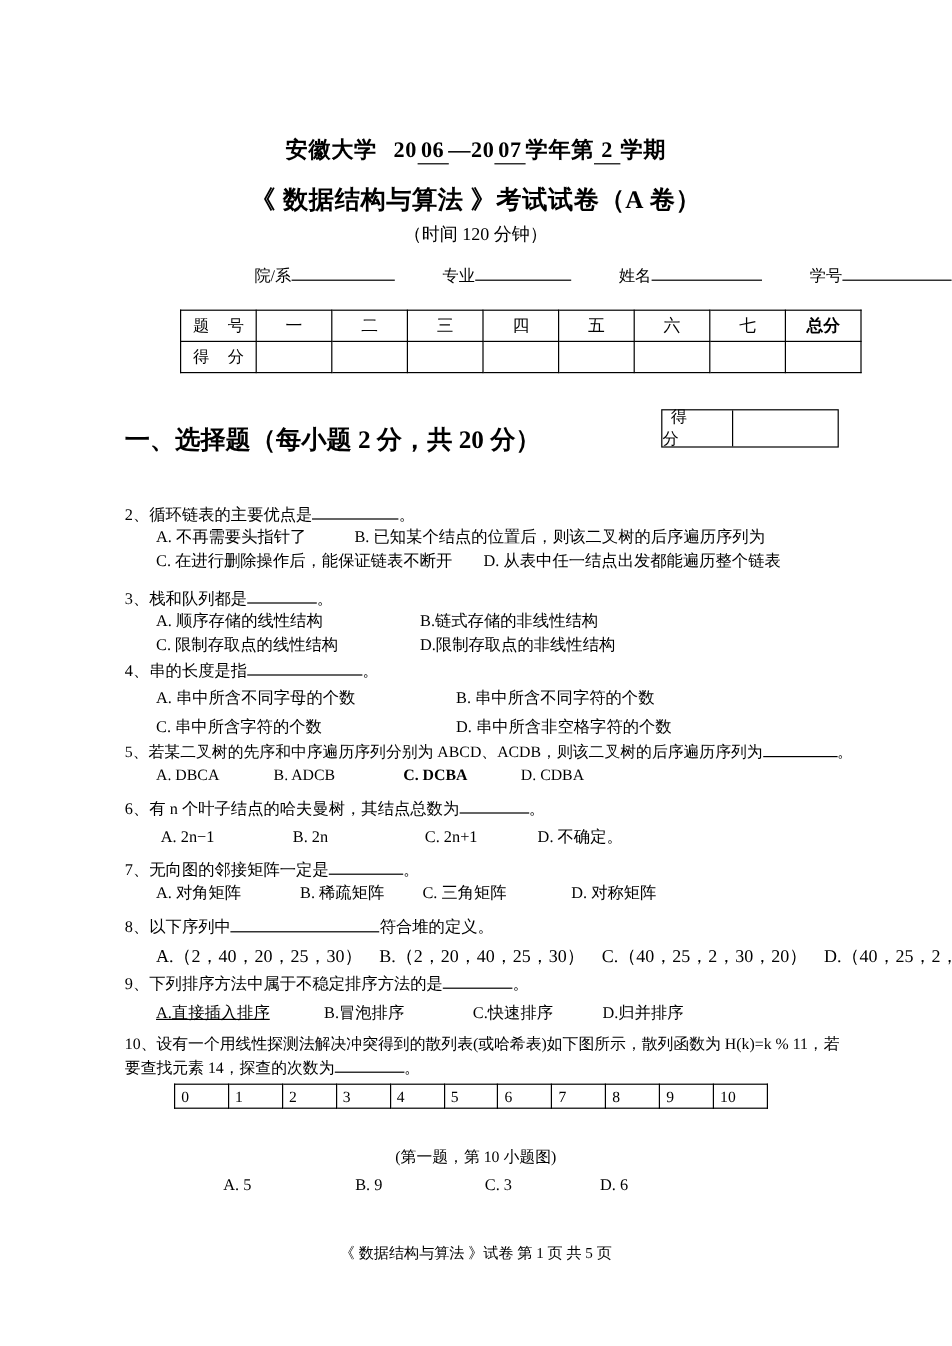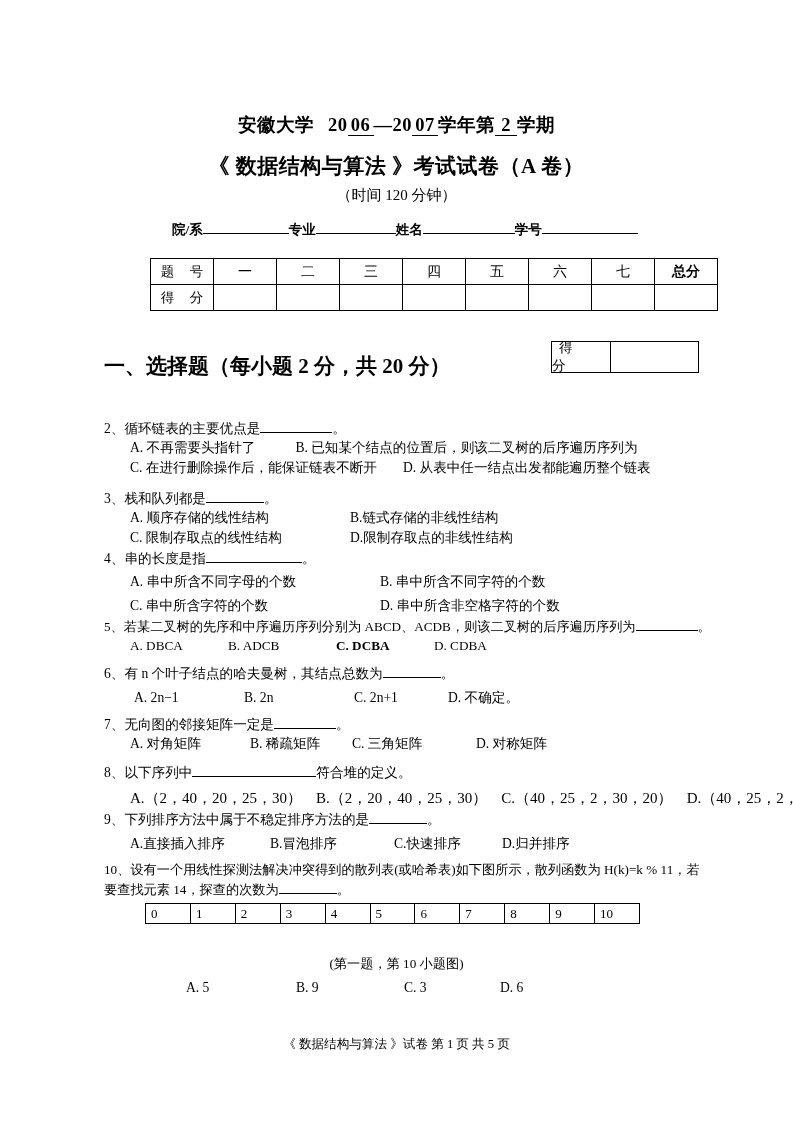--- a/index.html
+++ b/index.html
@@ -62,21 +62,21 @@
 
   
   .infoline {
     position: absolute;
     left: 172px; top: 220px;
     width: 540px;
     font-size: 13.5px;
     font-weight: bold;
     white-space: nowrap;
   }
-  .infoline .lbl { font-weight: bold; }
+  .infoline .lbl { font-weight: normal; margin-left: 40px; }
   .iblank {
     display: inline-block;
     border-bottom: 1.3px solid #000;
     height: 13px;
     vertical-align: baseline;
   }
   .iblank.w1 { width: 86px; }
   .iblank.w2 { width: 80px; }
   .iblank.w3 { width: 92px; }
   .iblank.w4 { width: 96px; }
@@ -286,21 +286,21 @@
     <span class="opts" style="padding-left:26px;"><span style="display:inline-block;width:120px;">A. 对角矩阵</span><span style="display:inline-block;width:102px;">B. 稀疏矩阵</span><span style="display:inline-block;width:124px;">C. 三角矩阵</span><span>D. 对称矩阵</span></span>
   </div>
 
   <div class="q" style="left:104px; top:761px; line-height:1.78;">
     <span class="stem"><span>8、</span><span>以下序列中</span><span class="qblank" style="width:124px;"></span><span>符合堆的定义。</span></span>
     <span class="opts" style="padding-left:26px; font-size:15px;"><span>A.（2，40，20，25，30）</span><span class="sp-sm"></span><span>B.（2，20，40，25，30）</span><span class="sp-sm"></span><span>C.（40，25，2，30，20）</span><span class="sp-sm"></span><span>D.（40，25，2，20，30）</span></span>
   </div>
 
   <div class="q" style="left:104px; top:808px; line-height:1.8;">
     <span class="stem"><span>9、</span><span>下列排序方法中属于不稳定排序方法的是</span><span class="qblank" style="width:58px;"></span><span>。</span></span>
-    <span class="opts" style="padding-left:26px;"><span style="display:inline-block;width:140px;">A.直接插入排序</span><span style="display:inline-block;width:124px;">B.冒泡排序</span><span style="display:inline-block;width:108px;">C.快速排序</span><span>D.归并排序</span></span>
+    <span class="opts" style="padding-left:26px;"><span style="display:inline-block;width:140px;text-decoration:underline;">A.直接插入排序</span><span style="display:inline-block;width:124px;">B.冒泡排序</span><span style="display:inline-block;width:108px;">C.快速排序</span><span>D.归并排序</span></span>
   </div>
 
   <div class="q" style="left:104px; top:860px; font-size:13.2px; line-height:1.48;">
     <span class="stem"><span>10、</span><span>设有一个用线性探测法解决冲突得到的散列表(或哈希表)如下图所示，散列函数为 H(k)=k % 11，若</span></span>
     <span class="stem"><span>要查找元素 14，探查的次数为</span><span class="qblank" style="width:58px;"></span><span>。</span></span>
   </div>
 
   <table class="hash">
     <tbody>
         <tr>

